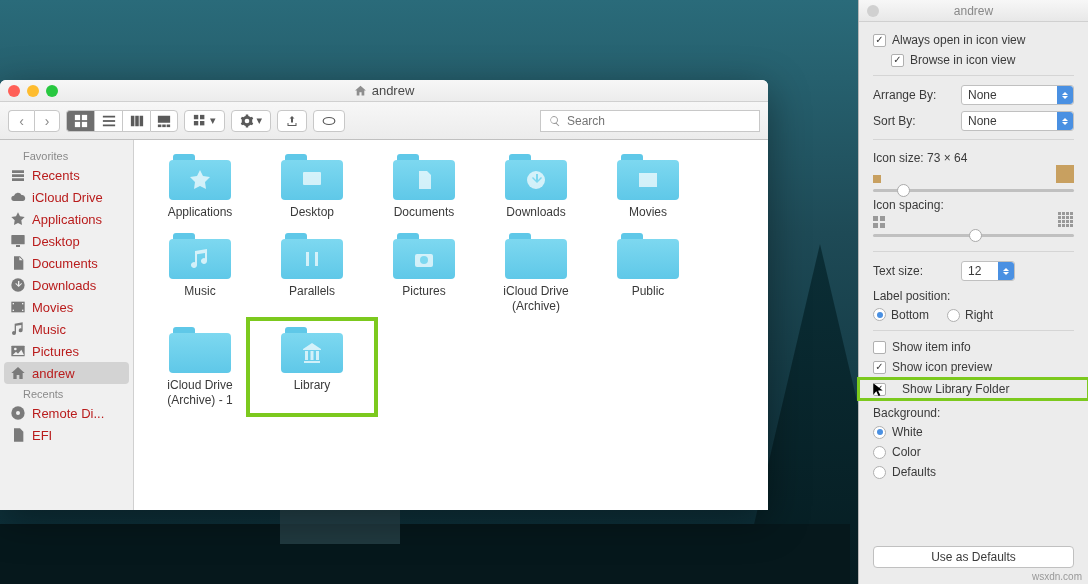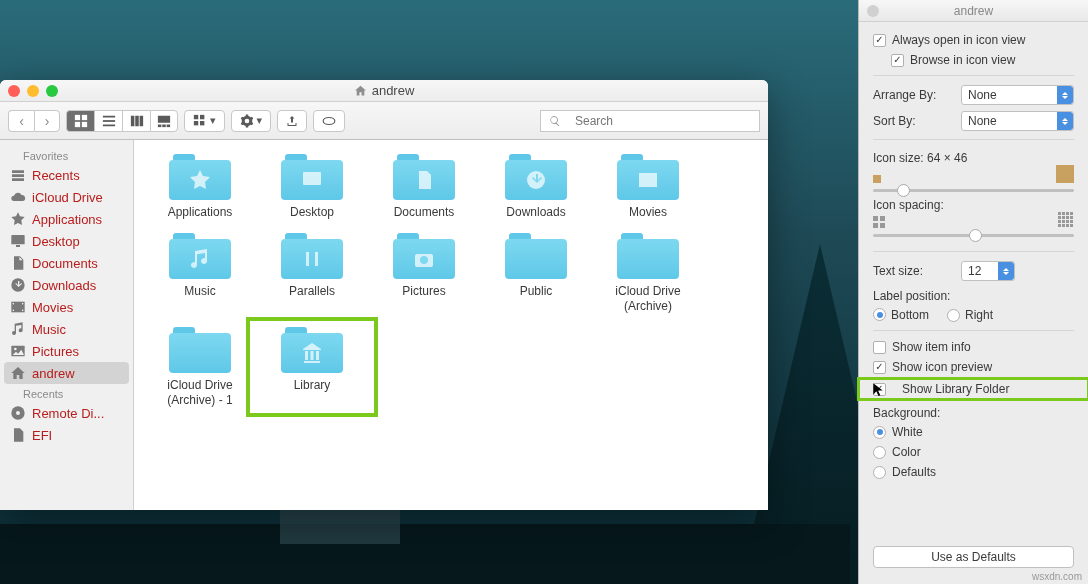--- a/index.html
+++ b/index.html
@@ -26,21 +26,21 @@
 .navbtn:first-child { border-radius: 4px 0 0 4px; border-right: none; }
 .navbtn:last-child { border-radius: 0 4px 4px 0; }
 .viewgroup { display: flex; }
 .viewbtn { width: 28px; height: 22px; background: #fff; border: 1px solid #c8c8c8; border-right: none; display: flex; align-items: center; justify-content: center; }
 .viewbtn.active { background: #6f6f6f; }
 .viewbtn:first-child { border-radius: 4px 0 0 4px; }
 .viewbtn:last-child { border-radius: 0 4px 4px 0; border-right: 1px solid #c8c8c8; }
 .viewbtn svg { width: 14px; height: 14px; fill: #5a5a5a; }
 .viewbtn.active svg { fill: #fff; }
 .tbtn { height: 22px; padding: 0 8px; background: #fff; border: 1px solid #c8c8c8; border-radius: 4px; display: flex; align-items: center; justify-content: center; gap: 3px; font-size: 11px; color: #5a5a5a; }
-.search { flex: 1; max-width: 220px; margin-left: auto; height: 22px; background: #fff; border: 1px solid #c8c8c8; border-radius: 0; display: flex; align-items: center; padding: 0 8px; gap: 14px; }
+.search { flex: 1; max-width: 220px; margin-left: auto; height: 22px; background: #fff; border: 1px solid #c8c8c8; border-radius: 0; display: flex; align-items: center; padding: 0 8px; gap: 6px; }
 .search svg { width: 12px; height: 12px; fill: #999; }
 .search input { border: none; outline: none; font-size: 12px; flex: 1; background: transparent; }
 
 .body { flex: 1; display: flex; overflow: hidden; }
 .sidebar { width: 134px; background: #f0f0f0; border-right: 1px solid #d0d0d0; padding: 6px 0; font-size: 13px; overflow-y: auto; }
 .sb-header { font-size: 11px; color: #8a8a8a; padding: 4px 10px 2px; font-weight: 500; margin-left: 13px; }
 .sb-item { display: flex; align-items: center; gap: 6px; padding: 3px 10px; color: #b91c1c; cursor: default; }
 .sb-item.sel { background: #d3d3d3; border-radius: 4px; margin: 0 4px; padding: 3px 6px; }
 .sb-item svg { width: 16px; height: 16px; fill: #7a7a7a; flex-shrink: 0; }
 
@@ -359,28 +359,28 @@
                 </svg>
               </div>
             </div>
             <span class="label">Pictures</span>
           </div>
         <div class="item">
             <div class="folder-ic">
               <div class="folder-back"></div>
               <div class="folder-front"></div>
             </div>
+            <span class="label">iCloud Drive (Archive)</span>
+          </div>
+        <div class="item">
+            <div class="folder-ic">
+              <div class="folder-back"></div>
+              <div class="folder-front"></div>
+            </div>
             <span class="label">Public</span>
-          </div>
-        <div class="item">
-            <div class="folder-ic">
-              <div class="folder-back"></div>
-              <div class="folder-front"></div>
-            </div>
-            <span class="label">iCloud Drive (Archive)</span>
           </div>
         <div class="item">
             <div class="folder-ic">
               <div class="folder-back"></div>
               <div class="folder-front"></div>
             </div>
             <span class="label">iCloud Drive (Archive) - 1</span>
           </div>
         <div class="item highlighted">
             <div class="folder-ic">
@@ -422,21 +422,21 @@
       </div>
     <div class="arrange-row sep" style="border-bottom:1px solid #d5d5d5;padding-bottom:8px;margin-bottom:6px">
         <span class="albl">Sort By:</span>
         <div class="sel-box">
           <span>None</span>
           <span class="arrows"></span>
         </div>
       </div>
 
     <div class="slider-row">
-      <div><span>Icon size:</span> <span>64 × 46</span></div>
+      <div><span>Icon size:</span> <span>73 × 64</span></div>
       <div class="slider-icons">
           <span class="si small"></span>
           <span class="si big"></span>
         </div>
       <div class="slider">
           <div class="thumb" style="left:12%"></div>
         </div>
       <div>Icon spacing:</div>
       <div class="slider-icons">
           <span class="si gs">

